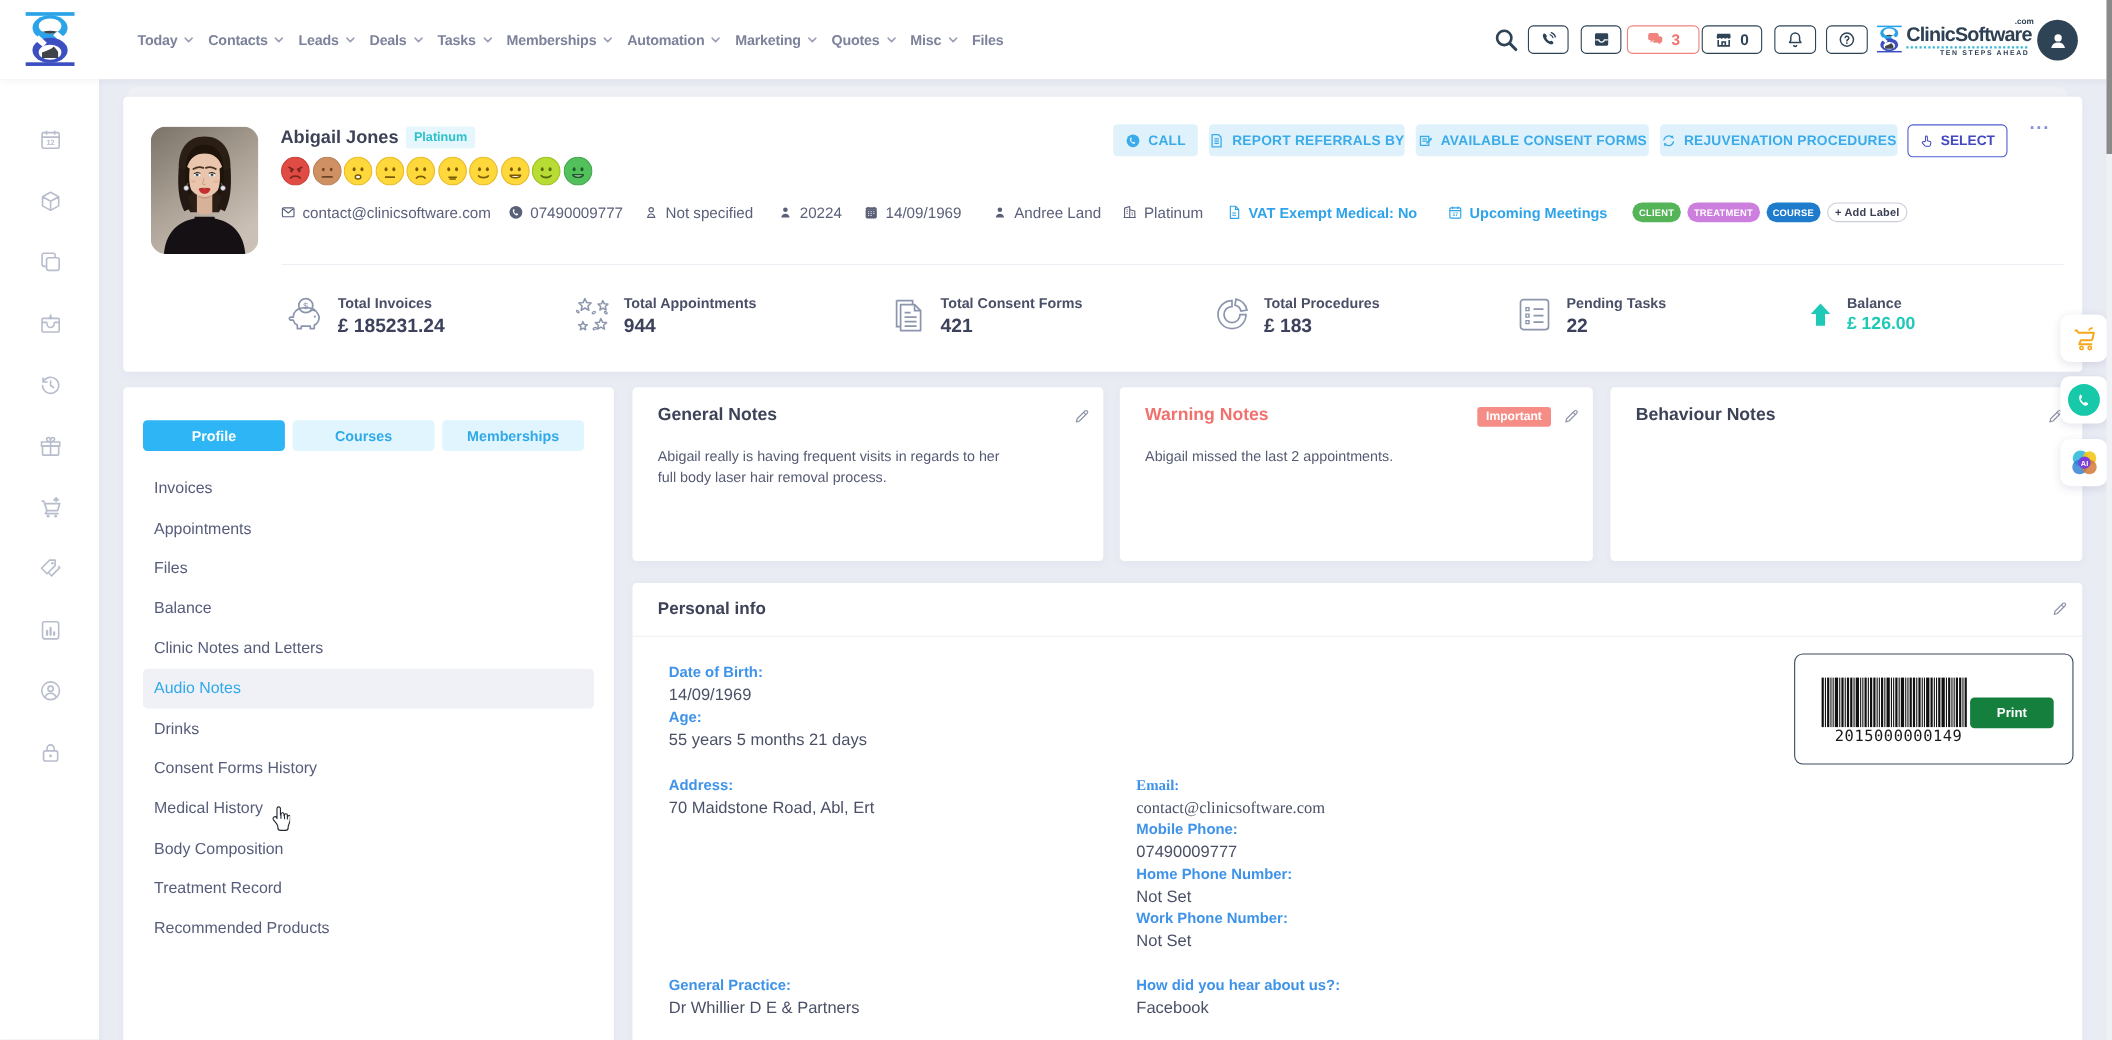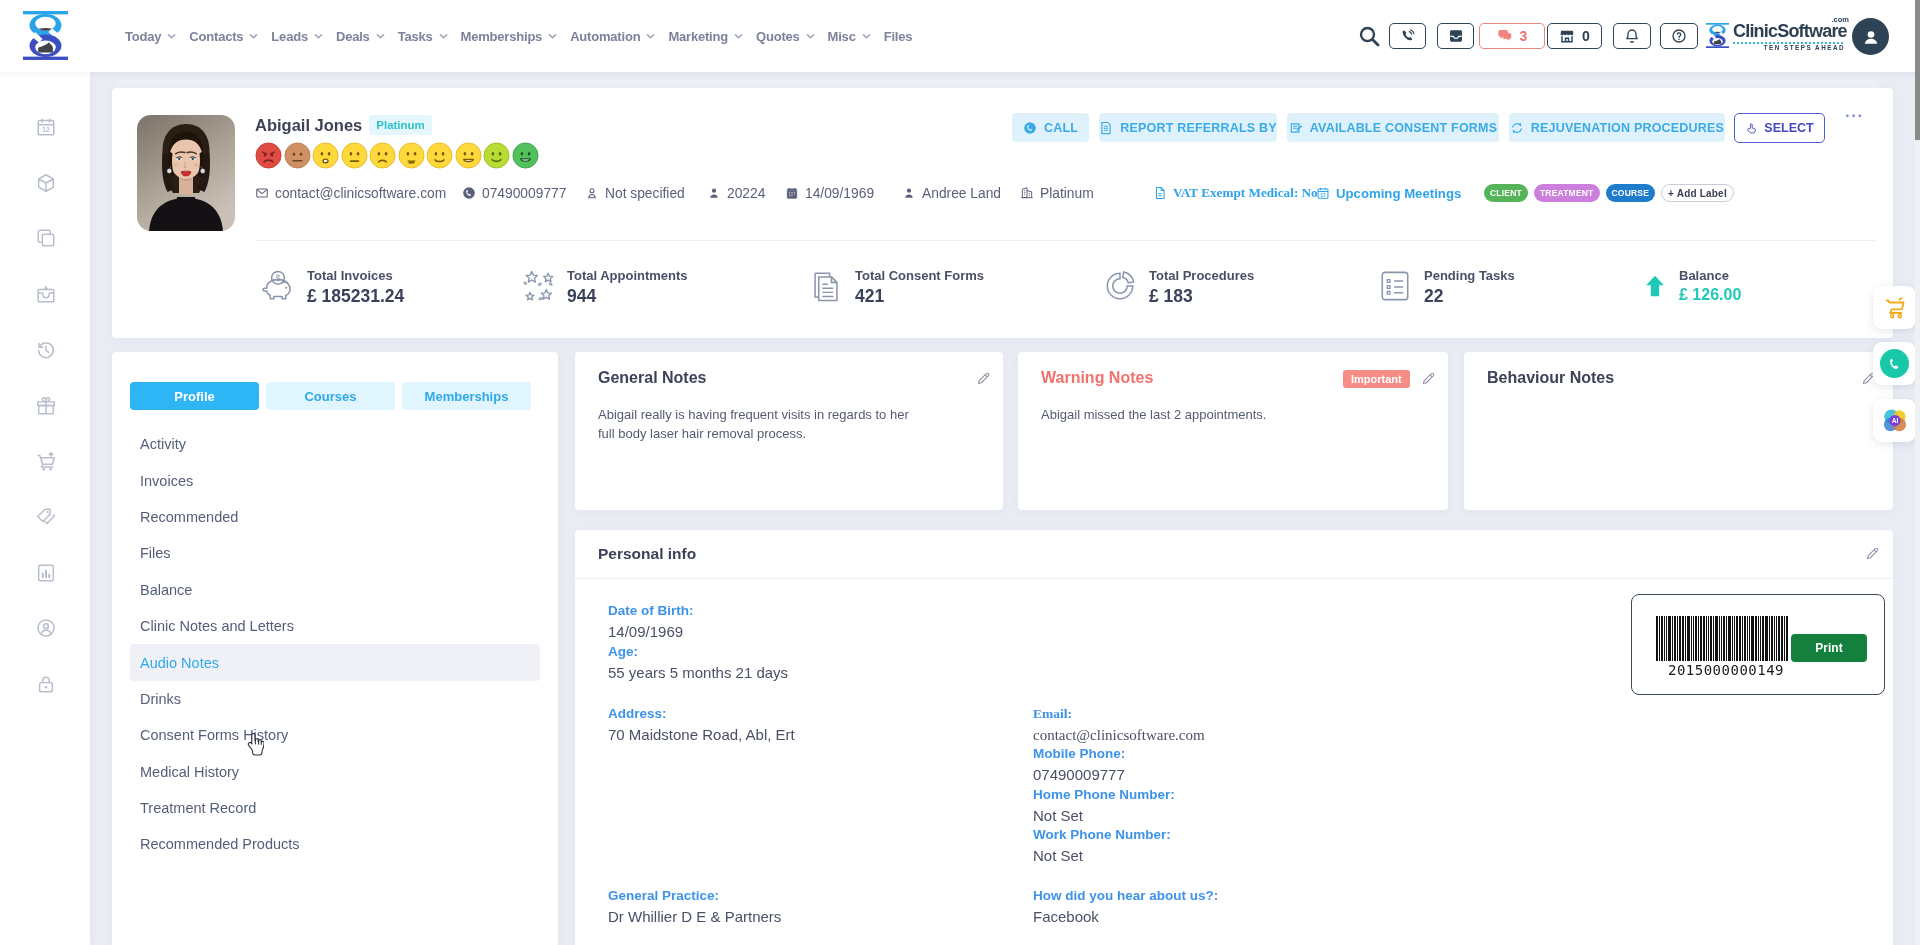--- a/index.html
+++ b/index.html
@@ -58,21 +58,21 @@
   .chip svg { width:14px; height:14px; margin-right:6px; color:#5a6078; flex:none; }
   .chip.link { color:#2fa3ea; font-weight:700; font-size:13.2px; }
   .chip.link svg { color:#2fa3ea; }
   .chip:nth-of-type(1){ left:143px; }
   .chip:nth-of-type(2){ left:350px; }
   .chip:nth-of-type(3){ left:473px; }
   .chip:nth-of-type(4){ left:595px; }
   .chip:nth-of-type(5){ left:673px; }
   .chip:nth-of-type(6){ left:790px; }
   .chip:nth-of-type(7){ left:908px; }
-  .chip:nth-of-type(8){ left:1041px;font-family:Liberation Serif, serif; }
+  .chip:nth-of-type(8){ left:1003px; }
   .chip:nth-of-type(9){ left:1204px; }
   
   #pill-row { position:absolute; left:1372px; top:96px; height:18px; display:flex; align-items:center; }
   .pill { height:18px; border-radius:9px; color:#fff; font-size:8.5px; font-weight:700; display:flex; align-items:center; padding:0 6px; margin-right:6px; letter-spacing:.2px; cursor:pointer; }
   .pill.add { background:#fff; border:1px solid #c9cdd8; color:#3a3f52; font-size:10px; }
   #hdr-divider { position:absolute; left:144px; top:152px; width:1620px; border-top:1px solid #edeff4; }
   
   .act-btn { position:absolute; top:25px; height:29px; background:#dff2fc; border-radius:4px; color:#3aabe8; font-size:12.5px; font-weight:700; display:flex; align-items:center; justify-content:center; letter-spacing:.2px; cursor:pointer; }
   .act-btn svg { width:14px; height:14px; margin-right:7px; }
   #btn-call { left:900px; width:77px; }
@@ -885,30 +885,30 @@
 
 <div id="left-panel" class="card">
   <div id="tabs">
 
   <div class="tab active">Profile</div>
       <div class="tab">Courses</div>
       <div class="tab">Memberships</div>
     </div>
   <div id="menu">
 
-  <div class="menu-item">Activity</div>
       <div class="menu-item">Invoices</div>
-      <div class="menu-item">Recommended</div>
+      <div class="menu-item">Appointments</div>
       <div class="menu-item">Files</div>
       <div class="menu-item">Balance</div>
       <div class="menu-item">Clinic Notes and Letters</div>
       <div class="menu-item active">Audio Notes</div>
       <div class="menu-item">Drinks</div>
       <div class="menu-item">Consent Forms History</div>
       <div class="menu-item">Medical History</div>
+      <div class="menu-item">Body Composition</div>
       <div class="menu-item">Treatment Record</div>
       <div class="menu-item">Recommended Products</div>
     </div>
 </div>
 
 <div id="note-general" class="card">
   <div class="note-title">General Notes</div>
   <svg class="pencil" style="right:12px; top:19px">
       <use href="#si-pencil"></use>
     </svg>

